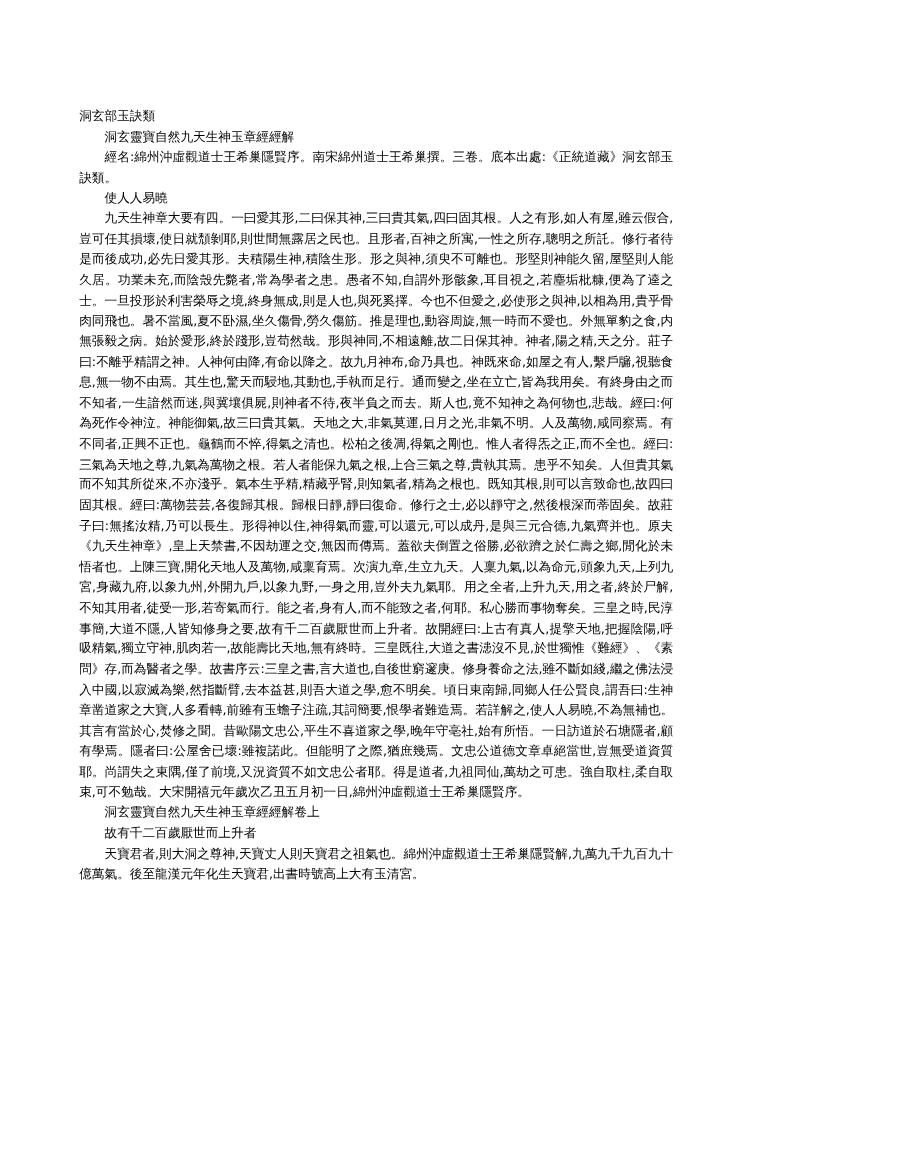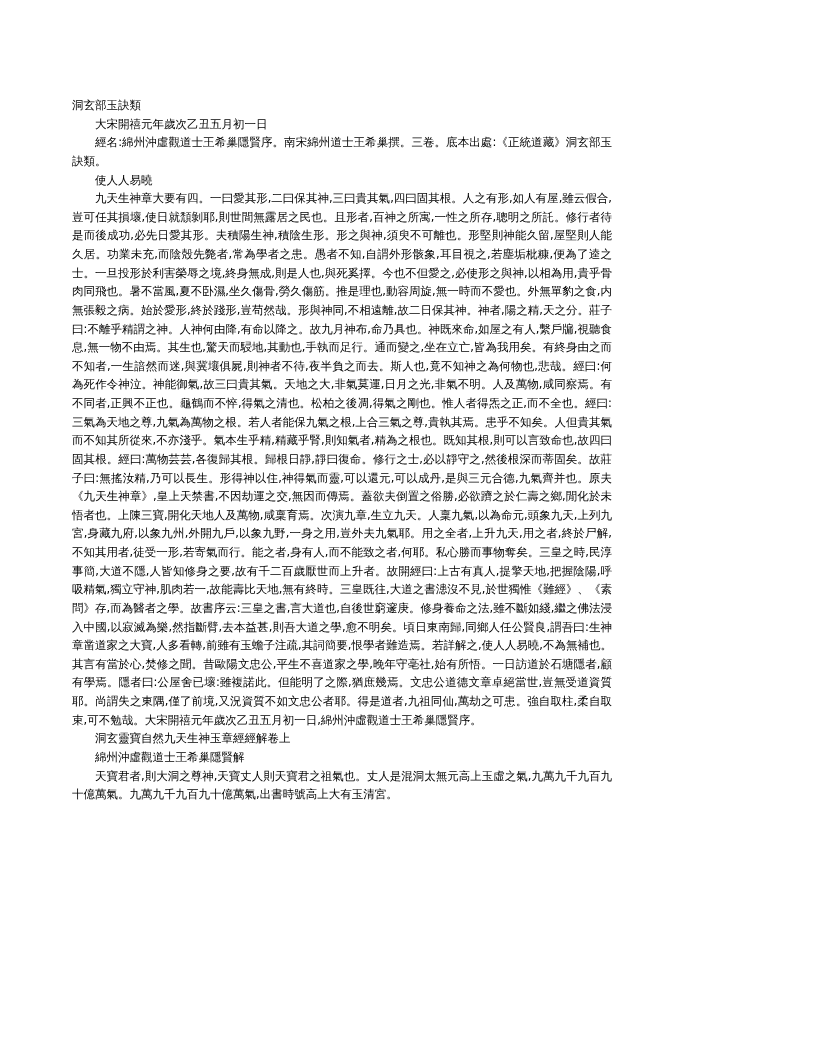--- a/index.html
+++ b/index.html
@@ -42,21 +42,21 @@
     text-indent: 23px;
     word-break: break-all;
   }
 </style>
 </head>
 <body>
 
 <div class="page">
   <div class="doc">
     <p class="p">洞玄部玉訣類</p>
-    <p class="p-indent1">大宋開禧元年歲次乙丑五月初一日</p>
+    <p class="p-indent1">洞玄靈寶自然九天生神玉章經經解</p>
     <p class="p-indent2">經名:綿州沖虛觀道士王希巢隱賢序。南宋綿州道士王希巢撰。三卷。底本出處:《正統道藏》洞玄部玉訣類。</p>
     <p class="p-indent1">使人人易曉</p>
     <p class="p-indent2">九天生神章大要有四。一曰愛其形,二曰保其神,三曰貴其氣,四曰固其根。人之有形,如人有屋,雖云假合,豈可任其損壞,使日就頹剝耶,則世間無露居之民也。且形者,百神之所寓,一性之所存,聰明之所託。修行者待是而後成功,必先日愛其形。夫積陽生神,積陰生形。形之與神,須臾不可離也。形堅則神能久留,屋堅則人能久居。功業未充,而陰殼先斃者,常為學者之患。愚者不知,自謂外形骸象,耳目視之,若塵垢枇糠,便為了逵之士。一旦投形於利害榮辱之境,終身無成,則是人也,與死奚擇。今也不但愛之,必使形之與神,以相為用,貴乎骨肉同飛也。暑不當風,夏不卧濕,坐久傷骨,勞久傷筋。推是理也,動容周旋,無一時而不愛也。外無單豹之食,内無張毅之病。始於愛形,終於踐形,豈苟然哉。形與神同,不相遠離,故二日保其神。神者,陽之精,天之分。莊子曰:不離乎精謂之神。人神何由降,有命以降之。故九月神布,命乃具也。神既來命,如屋之有人,繫戶牖,視聽食息,無一物不由焉。其生也,驚天而駸地,其動也,手執而足行。通而變之,坐在立亡,皆為我用矣。有終身由之而不知者,一生諳然而迷,與冀壤俱屍,則神者不待,夜半負之而去。斯人也,竟不知神之為何物也,悲哉。經曰:何為死作令神泣。神能御氣,故三曰貴其氣。天地之大,非氣莫運,日月之光,非氣不明。人及萬物,咸同察焉。有不同者,正興不正也。龜鶴而不悴,得氣之清也。松柏之後凋,得氣之剛也。惟人者得炁之正,而不全也。經曰:三氣為天地之尊,九氣為萬物之根。若人者能保九氣之根,上合三氣之尊,貴執其焉。患乎不知矣。人但貴其氣而不知其所從來,不亦淺乎。氣本生乎精,精藏乎腎,則知氣者,精為之根也。既知其根,則可以言致命也,故四曰固其根。經曰:萬物芸芸,各復歸其根。歸根日靜,靜曰復命。修行之士,必以靜守之,然後根深而蒂固矣。故莊子曰:無搖汝精,乃可以長生。形得神以住,神得氣而靈,可以還元,可以成丹,是與三元合德,九氣齊并也。原夫《九天生神章》,皇上天禁書,不因劫運之交,無因而傳焉。蓋欲夫倒置之俗勝,必欲躋之於仁壽之鄉,閒化於未悟者也。上陳三寶,開化天地人及萬物,咸稟育焉。次演九章,生立九天。人稟九氣,以為命元,頭象九天,上列九宮,身藏九府,以象九州,外開九戶,以象九野,一身之用,豈外夫九氣耶。用之全者,上升九天,用之者,終於尸解,不知其用者,徒受一形,若寄氣而行。能之者,身有人,而不能致之者,何耶。私心勝而事物奪矣。三皇之時,民淳事簡,大道不隱,人皆知修身之要,故有千二百歲厭世而上升者。故開經曰:上古有真人,提擎天地,把握陰陽,呼吸精氣,獨立守神,肌肉若一,故能壽比天地,無有終時。三皇既往,大道之書漶沒不見,於世獨惟《難經》、《素問》存,而為醫者之學。故書序云:三皇之書,言大道也,自後世窮邃庚。修身養命之法,雖不斷如綫,繼之佛法浸入中國,以寂滅為樂,然指斷臂,去本益甚,則吾大道之學,愈不明矣。頃日東南歸,同鄉人任公賢良,謂吾曰:生神章凿道家之大寶,人多看轉,前雖有玉蟾子注疏,其詞簡要,恨學者難造焉。若詳解之,使人人易曉,不為無補也。其言有當於心,焚修之聞。昔歐陽文忠公,平生不喜道家之學,晚年守亳社,始有所悟。一日訪道於石塘隱者,顧有學焉。隱者曰:公屋舍已壞:雖複諾此。但能明了之際,猶庶幾焉。文忠公道德文章卓絕當世,豈無受道資質耶。尚謂失之東隅,僅了前境,又況資質不如文忠公者耶。得是道者,九祖同仙,萬劫之可患。強自取柱,柔自取束,可不勉哉。大宋開禧元年歲次乙丑五月初一日,綿州沖虛觀道士王希巢隱賢序。</p>
     <p class="p-indent1">洞玄靈寶自然九天生神玉章經經解卷上</p>
-    <p class="p-indent1">綿州沖虛觀道士王希巢隱賢解</p>
-    <p class="p-indent2">天寶君者,則大洞之尊神,天寶丈人則天寶君之祖氣也。丈人是混洞太無元高上玉虛之氣,九萬九千九百九十億萬氣。九萬九千九百九十億萬氣,出書時號高上大有玉清宮。</p>
+    <p class="p-indent1">故有千二百歲厭世而上升者</p>
+    <p class="p-indent2">天寶君者,則大洞之尊神,天寶丈人則天寶君之祖氣也。綿州沖虛觀道士王希巢隱賢解,九萬九千九百九十億萬氣。後至龍漢元年化生天寶君,出書時號高上大有玉清宮。</p>
   </div>
 </div>
 
 </body></html>

